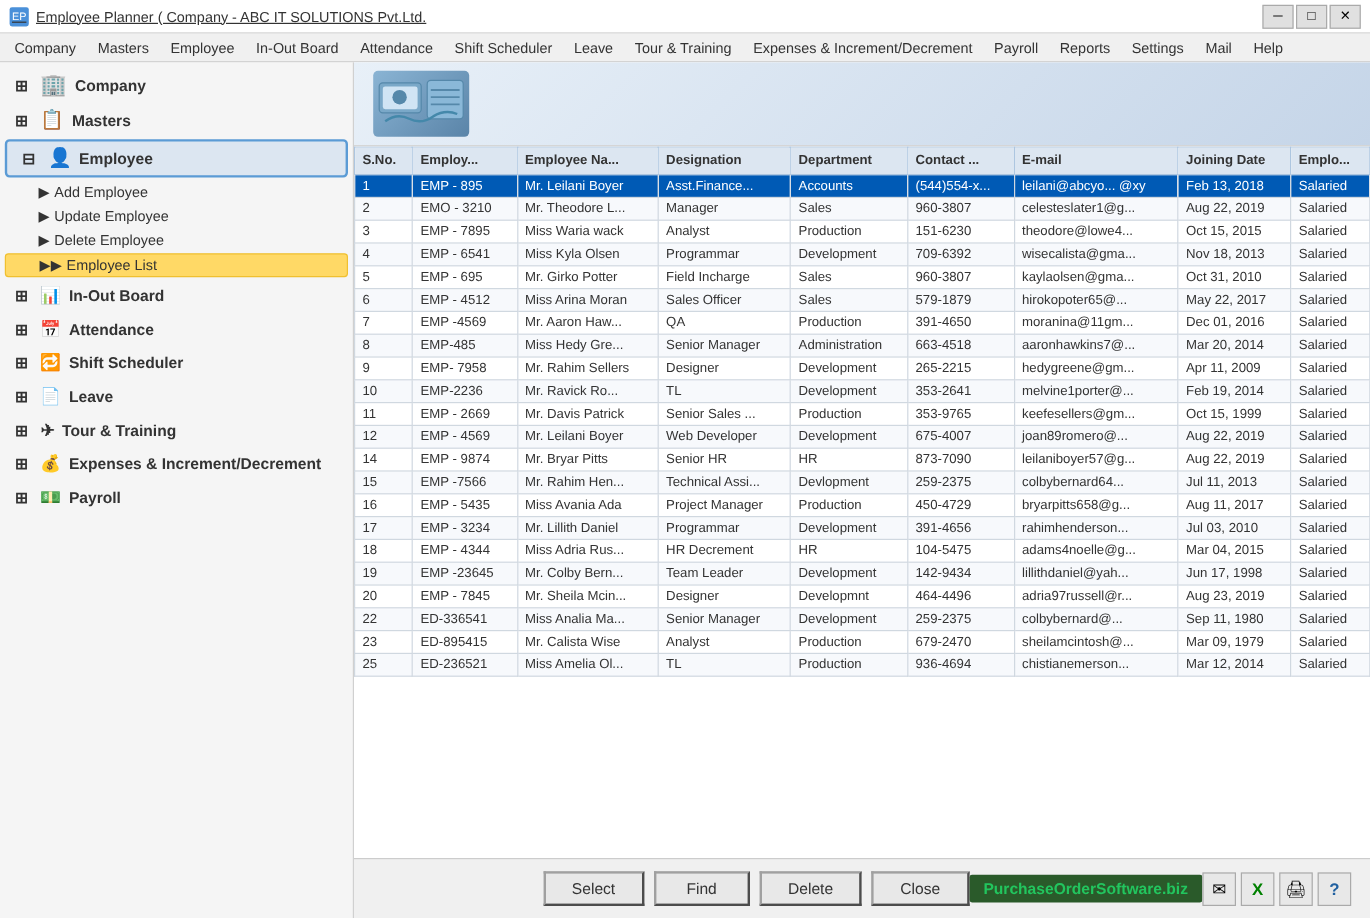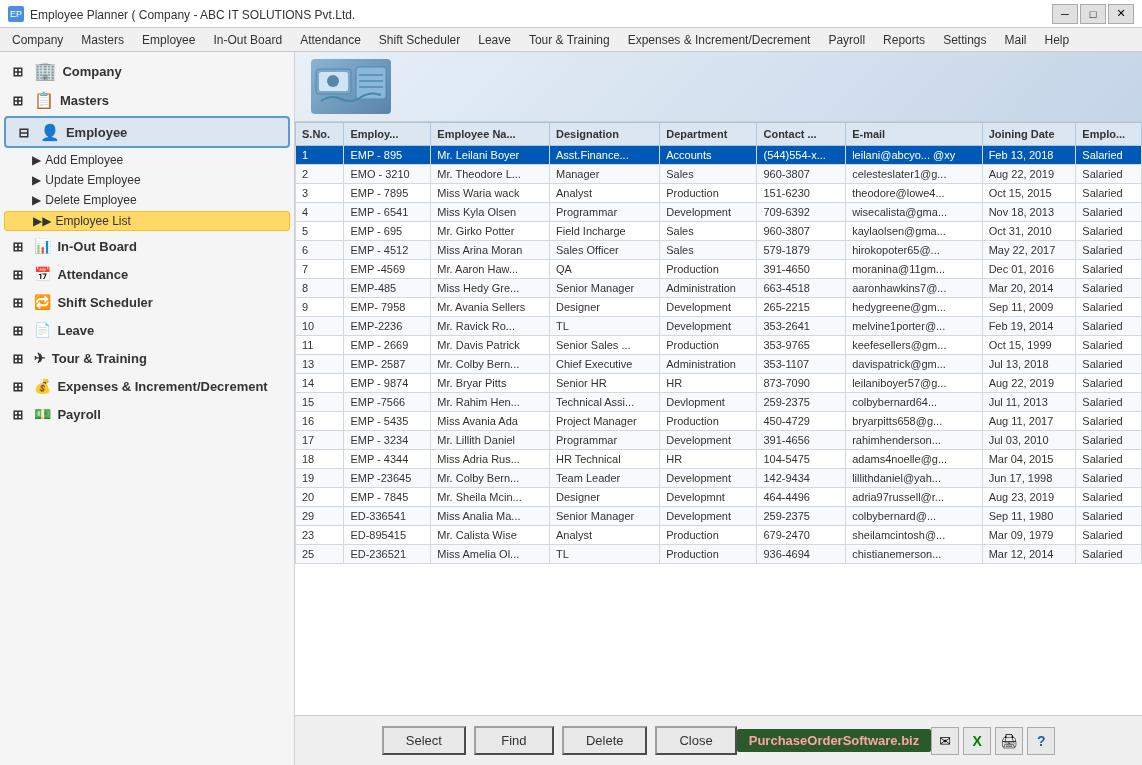--- a/index.html
+++ b/index.html
@@ -1,20 +1,20 @@
 <!DOCTYPE html>
 <html><head>
   <meta charset="utf-8">
   <style>
     * { box-sizing: border-box; margin: 0; padding: 0; }
     body { font-family: 'Segoe UI', Tahoma, Arial, sans-serif; font-size: 12px; background: #f0f0f0; width: 1142px; height: 765px; overflow: hidden; }
 
     
     .titlebar { background: #fff; border-bottom: 1px solid #ccc; display: flex; align-items: center; justify-content: space-between; padding: 4px 8px; height: 28px; }
-    .titlebar-left { display: flex; align-items: flex-end; gap: 6px; font-size: 12px; color: #333; }
+    .titlebar-left { display: flex; align-items: center; gap: 6px; font-size: 12px; color: #333; text-decoration: underline; }
     .titlebar-icon { width: 16px; height: 16px; background: #4a90d9; border-radius: 2px; display: flex; align-items: center; justify-content: center; color: white; font-size: 9px; }
     .titlebar-controls { display: flex; gap: 2px; }
     .titlebar-btn { width: 26px; height: 20px; border: 1px solid #aaa; background: #e0e0e0; cursor: pointer; display: flex; align-items: center; justify-content: center; font-size: 11px; }
 
     
     .menubar { background: #f0f0f0; border-bottom: 1px solid #ccc; display: flex; align-items: center; padding: 2px 4px; height: 24px; gap: 2px; }
     .menubar-item { padding: 2px 8px; font-size: 12px; cursor: pointer; color: #333; }
 
     
     .main-layout { display: flex; height: calc(765px - 52px); }
@@ -40,24 +40,24 @@
     table { width: 100%; border-collapse: collapse; font-size: 11px; }
     thead th { background: #dce6f1; border: 1px solid #adc6e0; padding: 5px 6px; font-weight: bold; color: #333; white-space: nowrap; position: sticky; top: 0; text-align: left; }
     tbody tr { cursor: pointer; }
     tbody tr.selected-row { background: #005ab5; color: white; }
     tbody tr.selected-row td { color: white; }
     tbody td { border: 1px solid #d0d8e0; padding: 3px 6px; white-space: nowrap; overflow: hidden; max-width: 120px; text-overflow: ellipsis; color: #333; }
     tbody tr:nth-child(even) { background: #f7f9fc; }
     tbody tr.selected-row:nth-child(even) { background: #005ab5; }
 
     
-    .bottom-bar { height: 50px; background: #f0f0f0; border-top: 1px solid #ccc; display: flex; align-items: center; justify-content: center; padding: 0 16px; }
+    .bottom-bar { height: 50px; background: #f0f0f0; border-top: 1px solid #ccc; display: flex; align-items: center; justify-content: flex-end; padding: 0 16px; }
     .bottom-buttons { display: flex; gap: 8px; }
     .btn { padding: 5px 22px; border: 2px outset #a0a0a0; background: #e8e8e8; cursor: pointer; font-size: 13px; color: #333; min-width: 80px; text-align: center; }
-    .watermark { background: #2a5a2a; color: #fca5a5; padding: 4px 12px; font-size: 13px; font-weight: bold; border-radius: 2px; }
+    .watermark { background: #2a5a2a; color: #22c55e; padding: 4px 12px; font-size: 13px; font-weight: bold; border-radius: 2px; }
     .bottom-icons { display: flex; gap: 4px; }
     .bottom-icon { width: 28px; height: 28px; border: 1px solid #aaa; background: #e8e8e8; display: flex; align-items: center; justify-content: center; cursor: pointer; font-size: 14px; }
 
     
     ::-webkit-scrollbar { width: 14px; }
     ::-webkit-scrollbar-track { background: #f0f0f0; }
     ::-webkit-scrollbar-thumb { background: #c0c0c0; border: 1px solid #a0a0a0; }
   </style>
 </head>
 <body>
@@ -290,26 +290,26 @@
               <td>Senior Manager</td>
               <td>Administration</td>
               <td>663-4518</td>
               <td>aaronhawkins7@...</td>
               <td>Mar 20, 2014</td>
               <td>Salaried</td>
             </tr>
             <tr>
               <td>9</td>
               <td>EMP- 7958</td>
-              <td>Mr. Avania Sellers</td>
+              <td>Mr. Rahim Sellers</td>
               <td>Designer</td>
               <td>Development</td>
               <td>265-2215</td>
               <td>hedygreene@gm...</td>
-              <td>Sep 11, 2009</td>
+              <td>Apr 11, 2009</td>
               <td>Salaried</td>
             </tr>
             <tr>
               <td>10</td>
               <td>EMP-2236</td>
               <td>Mr. Ravick Ro...</td>
               <td>TL</td>
               <td>Development</td>
               <td>353-2641</td>
               <td>melvine1porter@...</td>
@@ -321,28 +321,28 @@
               <td>EMP - 2669</td>
               <td>Mr. Davis Patrick</td>
               <td>Senior Sales ...</td>
               <td>Production</td>
               <td>353-9765</td>
               <td>keefesellers@gm...</td>
               <td>Oct 15, 1999</td>
               <td>Salaried</td>
             </tr>
             <tr>
-              <td>13</td>
-              <td>EMP- 2587</td>
-              <td>Mr. Colby Bern...</td>
-              <td>Chief Executive</td>
-              <td>Administration</td>
-              <td>353-1107</td>
-              <td>davispatrick@gm...</td>
-              <td>Jul 13, 2018</td>
+              <td>12</td>
+              <td>EMP - 4569</td>
+              <td>Mr. Leilani Boyer</td>
+              <td>Web Developer</td>
+              <td>Development</td>
+              <td>675-4007</td>
+              <td>joan89romero@...</td>
+              <td>Aug 22, 2019</td>
               <td>Salaried</td>
             </tr>
             <tr>
               <td>14</td>
               <td>EMP - 9874</td>
               <td>Mr. Bryar Pitts</td>
               <td>Senior HR</td>
               <td>HR</td>
               <td>873-7090</td>
               <td>leilaniboyer57@g...</td>
@@ -379,21 +379,21 @@
               <td>Development</td>
               <td>391-4656</td>
               <td>rahimhenderson...</td>
               <td>Jul 03, 2010</td>
               <td>Salaried</td>
             </tr>
             <tr>
               <td>18</td>
               <td>EMP - 4344</td>
               <td>Miss Adria Rus...</td>
-              <td>HR Technical</td>
+              <td>HR Decrement</td>
               <td>HR</td>
               <td>104-5475</td>
               <td>adams4noelle@g...</td>
               <td>Mar 04, 2015</td>
               <td>Salaried</td>
             </tr>
             <tr>
               <td>19</td>
               <td>EMP -23645</td>
               <td>Mr. Colby Bern...</td>
@@ -409,21 +409,21 @@
               <td>EMP - 7845</td>
               <td>Mr. Sheila Mcin...</td>
               <td>Designer</td>
               <td>Developmnt</td>
               <td>464-4496</td>
               <td>adria97russell@r...</td>
               <td>Aug 23, 2019</td>
               <td>Salaried</td>
             </tr>
             <tr>
-              <td>29</td>
+              <td>22</td>
               <td>ED-336541</td>
               <td>Miss Analia Ma...</td>
               <td>Senior Manager</td>
               <td>Development</td>
               <td>259-2375</td>
               <td>colbybernard@...</td>
               <td>Sep 11, 1980</td>
               <td>Salaried</td>
             </tr>
             <tr>

